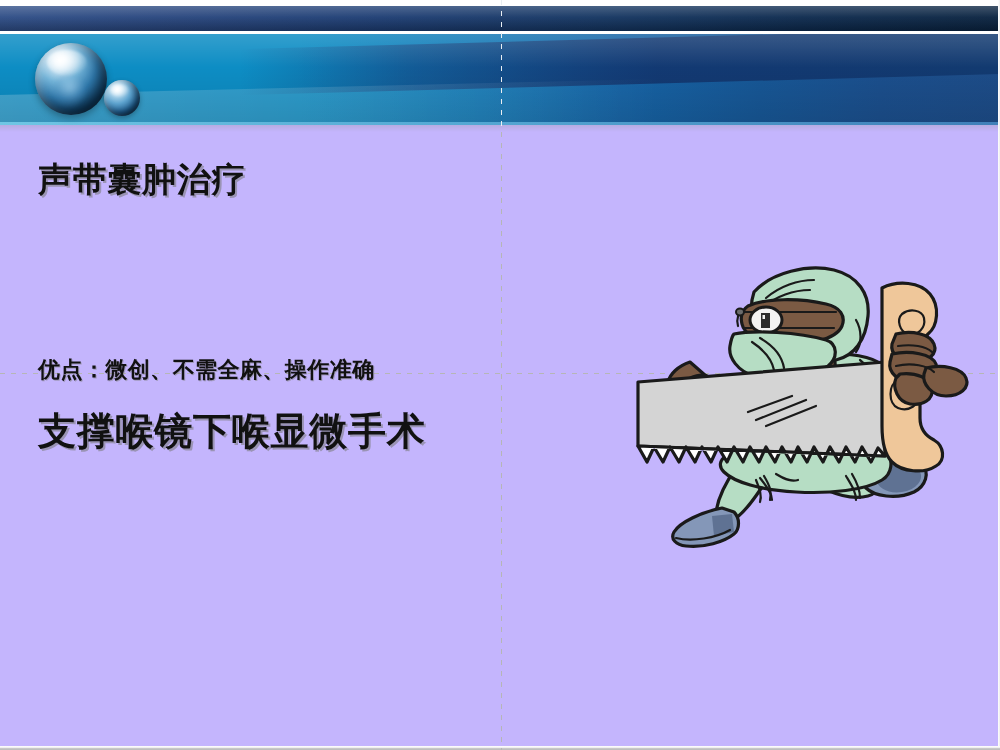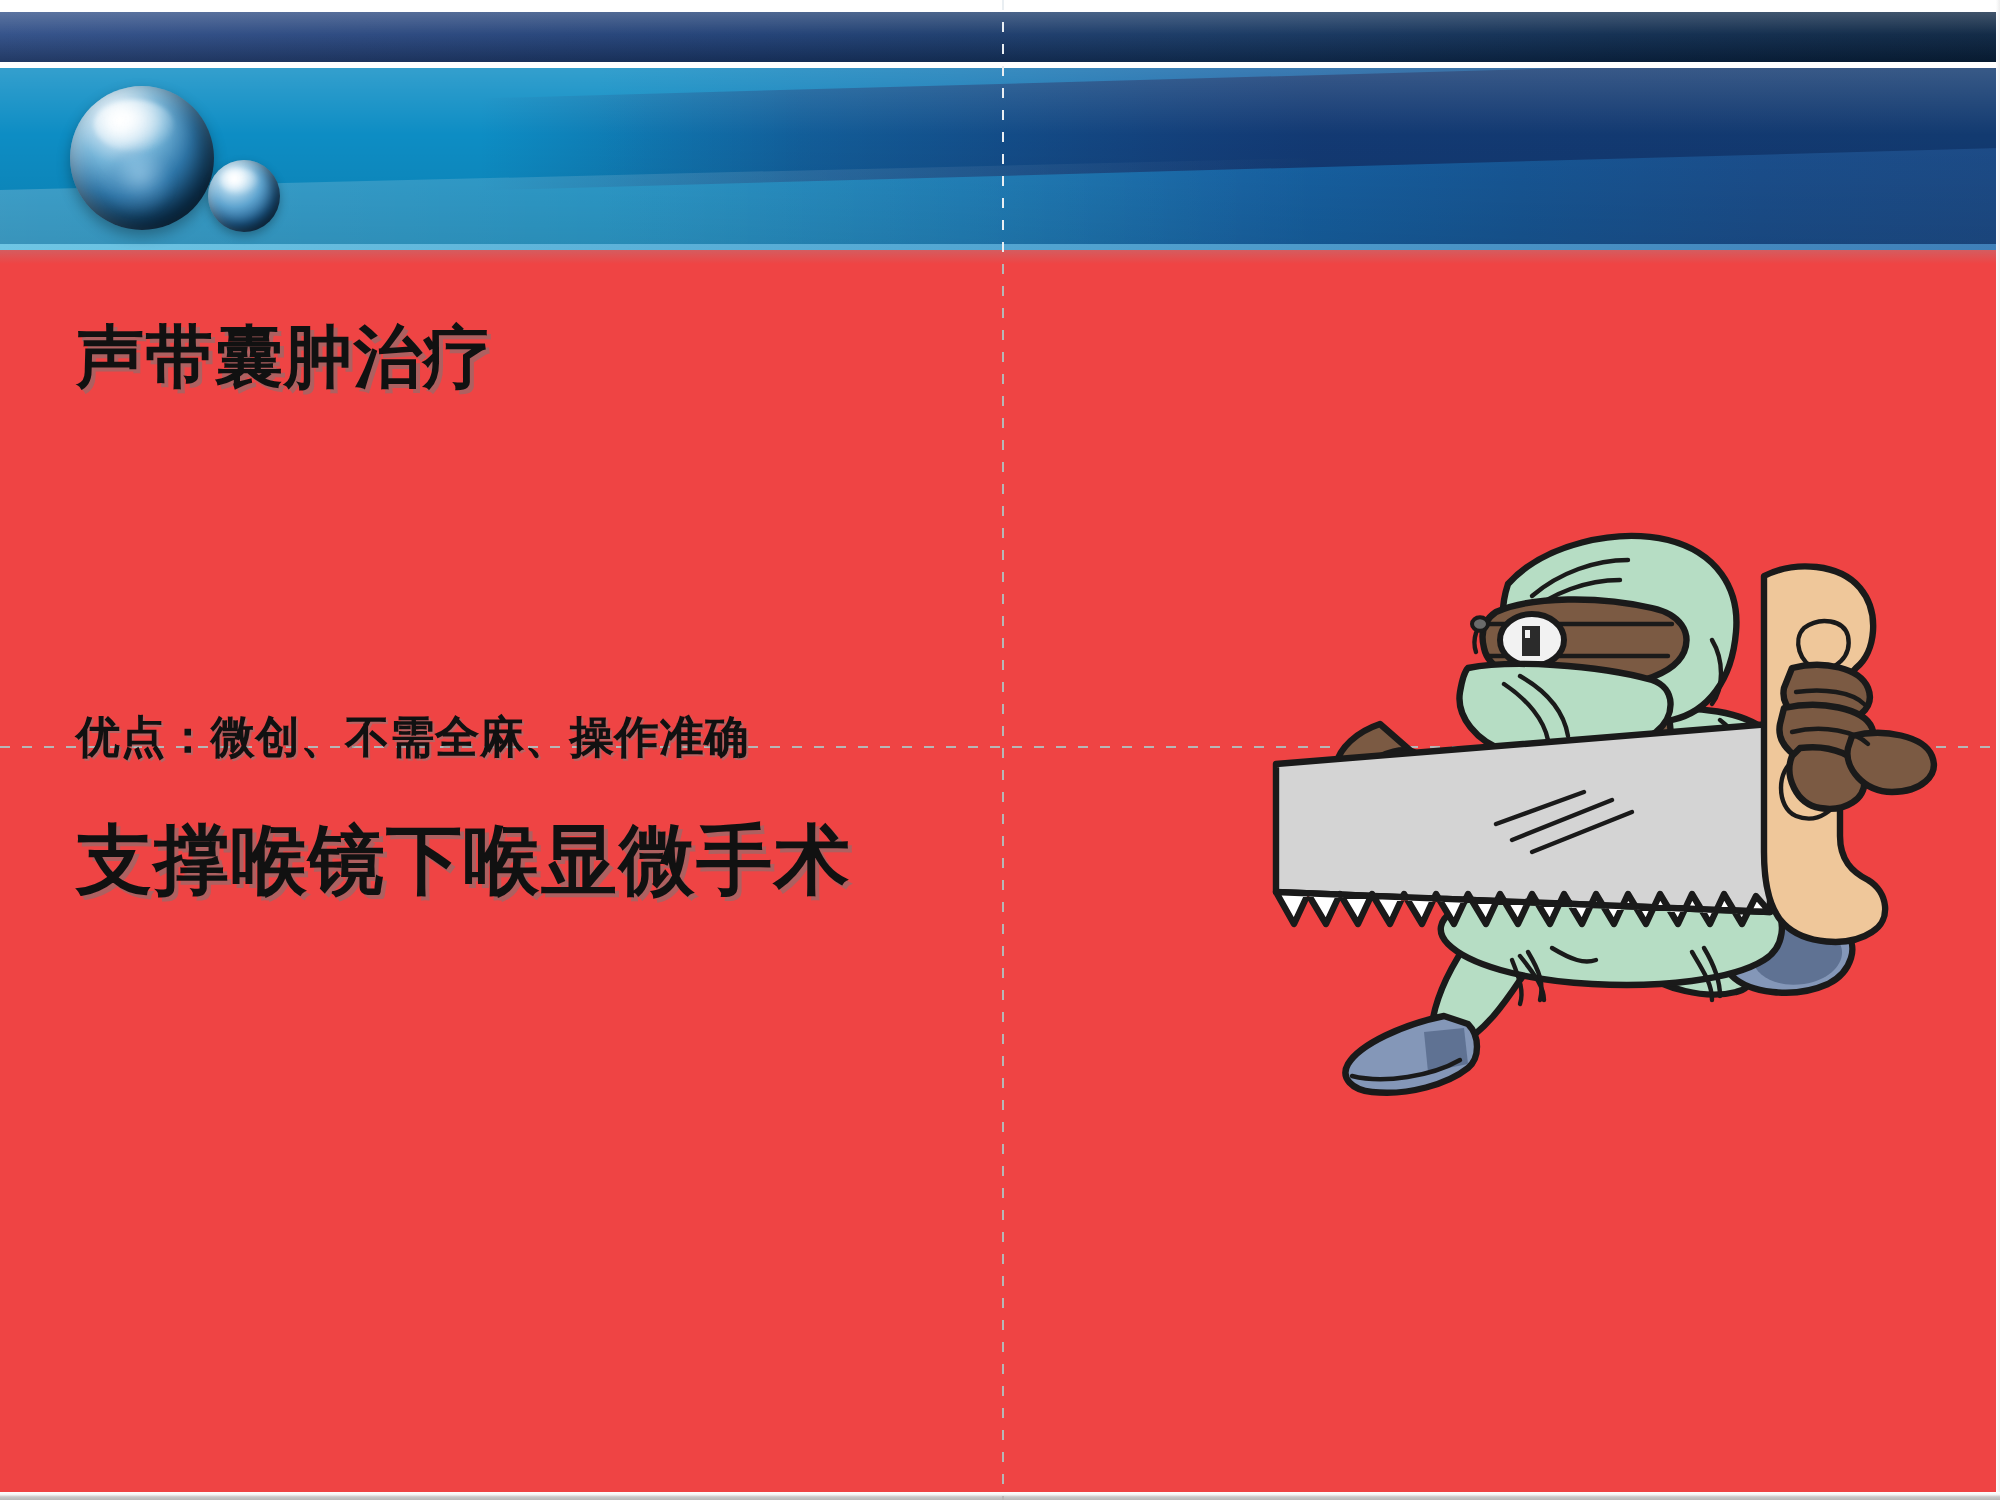--- a/index.html
+++ b/index.html
@@ -11,21 +11,21 @@
     width: 1000px;
     height: 750px;
     overflow: hidden;
     font-family: "Liberation Serif", "DejaVu Serif", serif;
   }
 
   #slide {
     position: relative;
     width: 1000px;
     height: 750px;
-    background: #ef4444;
+    background: #c4b5fd;
     overflow: hidden;
   }
 
   
   .slide-bottom-rule {
     position: absolute;
     left: 0;
     bottom: 0;
     width: 1000px;
     height: 4px;

